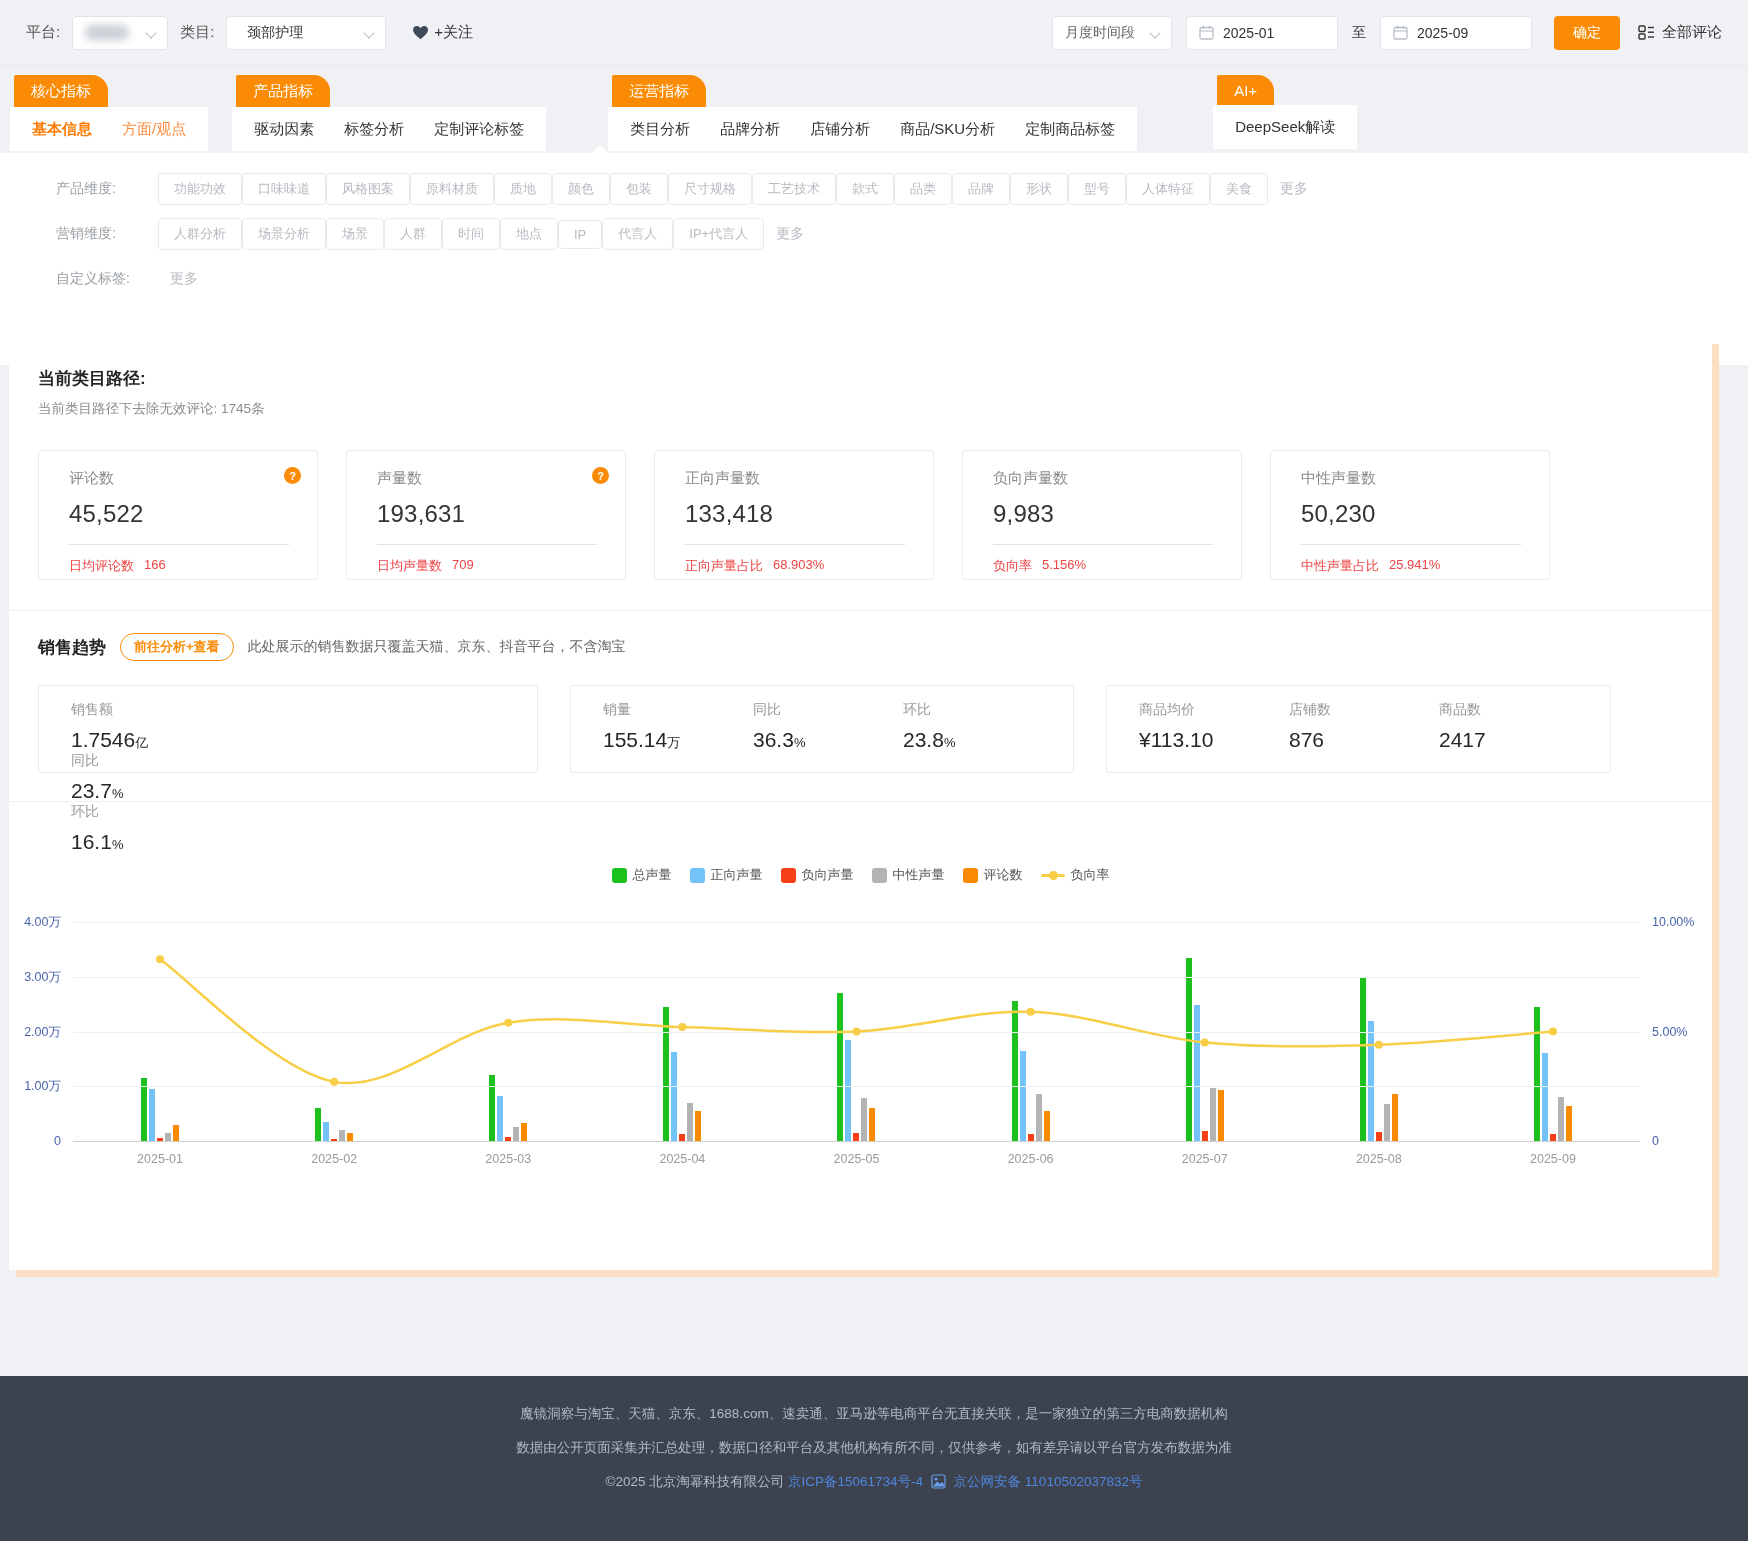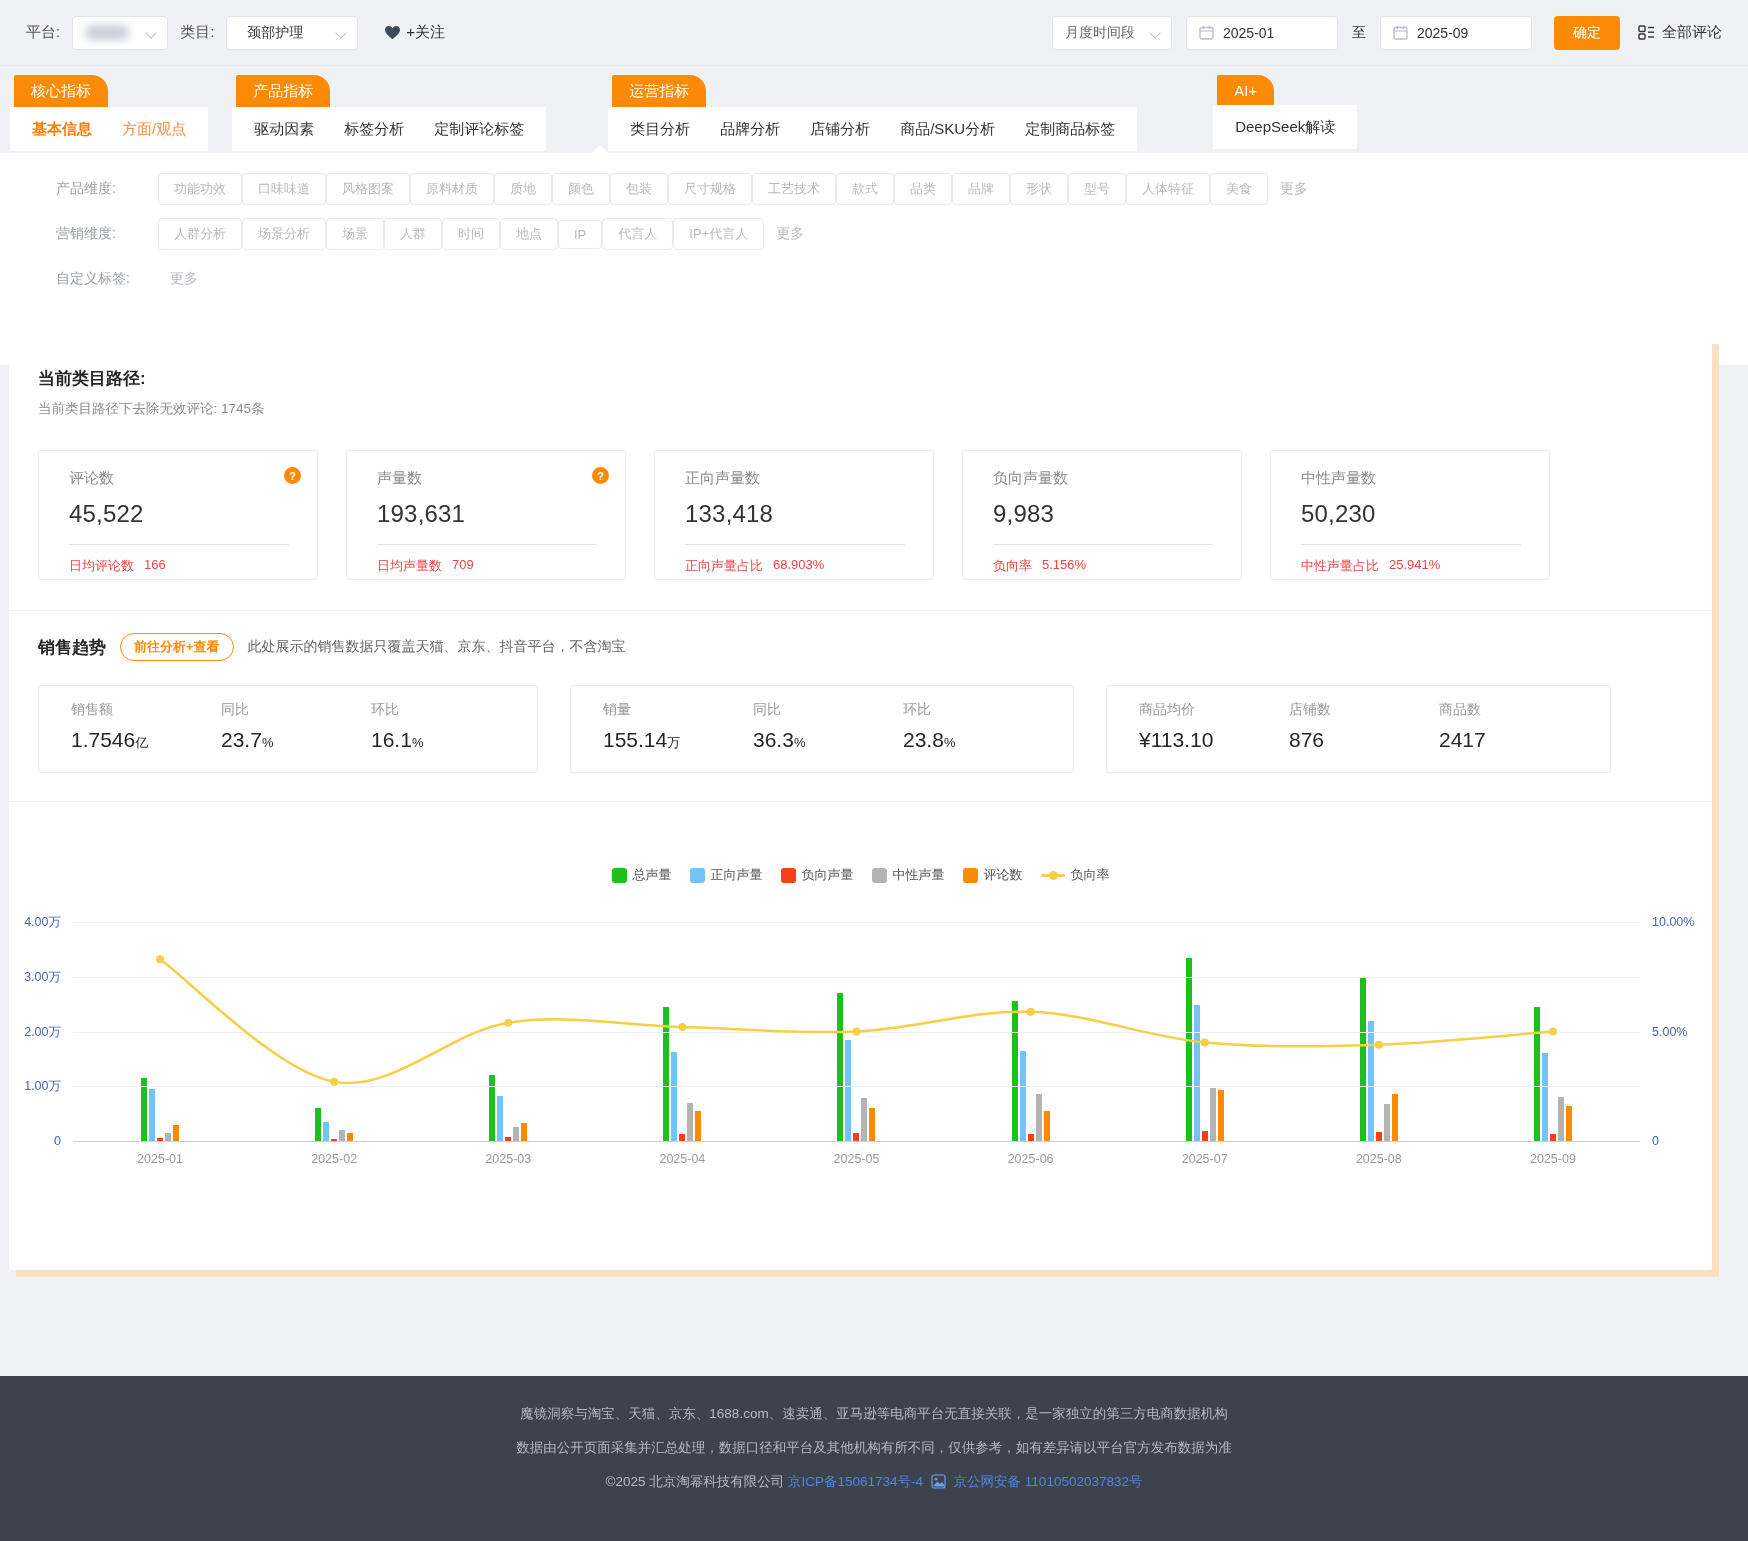--- a/index.html
+++ b/index.html
@@ -7,21 +7,21 @@
   body { font-family: "Liberation Sans", "DejaVu Sans", sans-serif; background: #f0f1f4; color: #333; position: relative; }
   :root { }
 
   
   .topbar { position: absolute; top: 0; left: 0; right: 0; height: 66px; display: flex; align-items: center; padding: 0 26px; border-bottom: 1px solid #e9eaec; }
   .tb-left { display: flex; align-items: center; gap: 12px; }
   .tb-label { font-size: 15px; color: #555; }
   .select { height: 34px; background: #fff; border: 1px solid #e1e3e6; border-radius: 4px; display: flex; align-items: center; padding: 0 30px 0 12px; position: relative; font-size: 14px; color: #333; cursor: pointer; }
   .select .chev { position: absolute; right: 12px; top: 12px; width: 8px; height: 8px; border-right: 1.5px solid #b9bfc7; border-bottom: 1.5px solid #b9bfc7; transform: rotate(45deg); }
   .sel-platform { width: 96px; }
-  .sel-category { width: 132px; padding-left: 20px; }
+  .sel-category { width: 160px; padding-left: 20px; }
   .sel-period { width: 120px; color: #666; }
   .blur-pill { width: 44px; height: 15px; background: #c9ced6; border-radius: 7px; filter: blur(4px); }
   .follow { display: flex; align-items: center; gap: 5px; margin-left: 14px; font-size: 15px; color: #333; cursor: pointer; }
   .tb-right { margin-left: auto; display: flex; align-items: center; gap: 14px; }
   .date-input { width: 152px; height: 34px; background: #fff; border: 1px solid #e1e3e6; border-radius: 4px; display: flex; align-items: center; gap: 9px; padding: 0 12px; font-size: 14px; color: #333; }
   .to-label { font-size: 14px; color: #333; }
   .btn-confirm { width: 66px; height: 34px; background: #fb8b05; border: none; border-radius: 4px; color: #fff; font-size: 14px; cursor: pointer; margin-left: 8px; font-family: inherit; }
   .all-comments { display: flex; align-items: center; gap: 7px; font-size: 15px; color: #333; cursor: pointer; margin-left: 4px; }
 
   
@@ -58,21 +58,21 @@
   .stat-divider { margin-top: 16px; width: 220px; height: 1px; background: #e2e2e2; }
   .stat-foot { margin-top: 12px; font-size: 13px; color: #ef4444; display: flex; gap: 10px; }
 
   .sales-section { margin-top: 30px; border-top: 1px solid #f0f0f0; padding: 22px 0 0 29px; }
   .sales-head { display: flex; align-items: center; gap: 14px; }
   .sec-title { font-size: 17px; font-weight: 700; color: #262626; }
   .cta-btn { border: 1px solid #fb8b05; color: #fb8b05; background: #fff; border-radius: 14px; font-size: 13px; font-weight: 600; padding: 4px 13px; cursor: pointer; font-family: inherit; }
   .sales-note { font-size: 14px; color: #666; }
   .sales-cards { display: flex; gap: 32px; margin-top: 24px; }
   .sales-card { height: 88px; border: 1px solid #ebebeb; border-radius: 3px; display: flex; padding: 15px 0 0 32px; }
-  .sales-card.c0 { width: 500px; } .sales-card.c1 { width: 504px; } .sales-card.c2 { width: 505px; }
+  .sales-card.c0 { width: 500px; flex-direction: column; } .sales-card.c1 { width: 504px; } .sales-card.c2 { width: 505px; }
   .sales-col { width: 150px; flex: none; }
   .sales-col-label { font-size: 14px; color: #999; }
   .sales-col-value { margin-top: 9px; font-size: 21px; color: #262626; }
   .sales-col-value .unit { font-size: 13px; color: #262626; }
 
   .trend-section { margin-top: 28px; border-top: 1px solid #f0f0f0; padding-top: 16px; }
   .trend-head { display: flex; align-items: flex-start; justify-content: space-between; margin: 0 23px 0 29px; }
   .toggle { display: flex; margin-top: 34px; }
   .toggle-btn { height: 27px; padding: 0 12px; font-size: 13px; display: flex; align-items: center; cursor: pointer; border: 1px solid #e0e0e0; background: #fff; color: #666; font-family: inherit; }
   .toggle-btn.active { background: #fb8b05; border-color: #fb8b05; color: #fff; }

